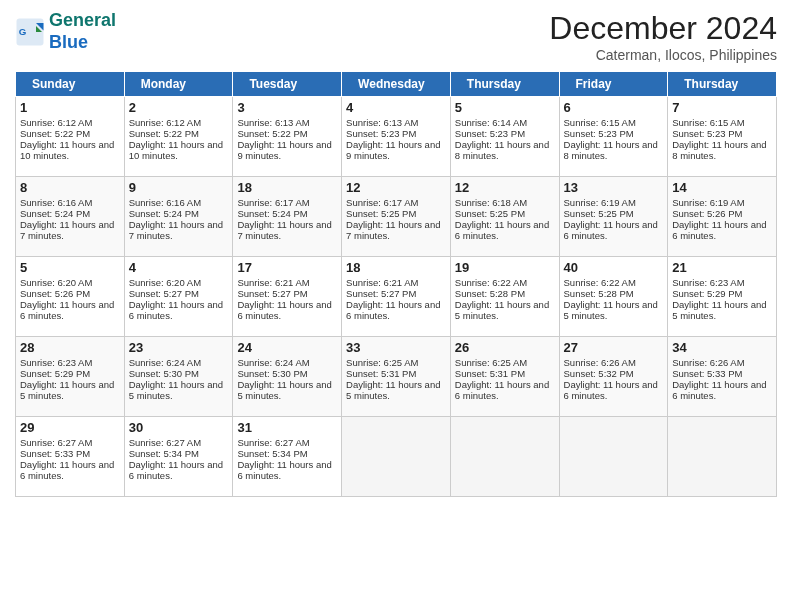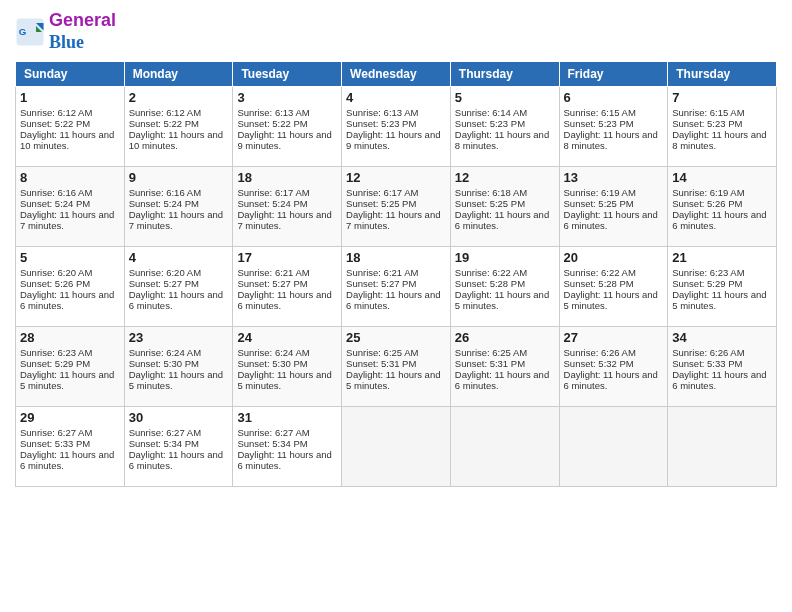--- a/index.html
+++ b/index.html
@@ -55,21 +55,21 @@
     table {
       width: 100%;
       border-collapse: collapse;
       table-layout: fixed;
     }
     th {
       background-color: #2a6db5;
       color: #fff;
       font-size: 12px;
       font-weight: bold;
-      padding: 5px 8px;
+      padding: 5px 16px;
       text-align: left;
       border: 1px solid #fff;
     }
     td {
       border: 1px solid #ccc;
       vertical-align: top;
       padding: 3px 4px;
       font-size: 9.5px;
       color: #333;
       height: 80px;
@@ -95,22 +95,26 @@
 <div class="page">
   <div class="header">
     <div class="logo">
       <svg class="logo-icon" viewBox="0 0 40 40">
         <rect x="2" y="2" width="36" height="36" rx="4" fill="#1a6bbf" opacity="0.15"></rect>
         <text x="5" y="24" font-size="13" font-weight="bold" fill="#1a6bbf">G</text>
         <polygon points="28,8 38,18 38,8" fill="#1a6bbf"></polygon>
         <polygon points="28,12 36,20 28,20" fill="#2a8a3e"></polygon>
       </svg>
       <div class="logo-text">
-        <span style="color:#a21caf;margin-top:19px;">General<br></span><span style="color:#1a6bbf;font-family:Liberation Serif, serif;">Blue</span>
+        <span style="color:#0f766e;margin-top:19px;">General<br></span><span style="color:#1a6bbf;">Blue</span>
       </div>
+    </div>
+    <div class="title-block">
+      <div class="month-title">December 2024</div>
+      <div class="location">Caterman, Ilocos, Philippines</div>
     </div>
   </div>
 
   <table>
     <thead>
       <tr id="header-row">
           <th>Sunday</th>
           <th>Monday</th>
           <th>Tuesday</th>
           <th>Wednesday</th>
@@ -233,21 +237,21 @@
           <span>Sunset: 5:27 PM</span><br>
           <span>Daylight: 11 hours and 6 minutes.</span>
         </td>
           <td>
           <span class="day-num">19</span>
           <span>Sunrise: 6:22 AM</span><br>
           <span>Sunset: 5:28 PM</span><br>
           <span>Daylight: 11 hours and 5 minutes.</span>
         </td>
           <td>
-          <span class="day-num">20</span>
+          <span class="day-num">40</span>
           <span>Sunrise: 6:22 AM</span><br>
           <span>Sunset: 5:28 PM</span><br>
           <span>Daylight: 11 hours and 5 minutes.</span>
         </td>
           <td>
           <span class="day-num">21</span>
           <span>Sunrise: 6:23 AM</span><br>
           <span>Sunset: 5:29 PM</span><br>
           <span>Daylight: 11 hours and 5 minutes.</span>
         </td>
@@ -265,21 +269,21 @@
           <span>Sunset: 5:30 PM</span><br>
           <span>Daylight: 11 hours and 5 minutes.</span>
         </td>
           <td>
           <span class="day-num">24</span>
           <span>Sunrise: 6:24 AM</span><br>
           <span>Sunset: 5:30 PM</span><br>
           <span>Daylight: 11 hours and 5 minutes.</span>
         </td>
           <td>
-          <span class="day-num">25</span>
+          <span class="day-num">33</span>
           <span>Sunrise: 6:25 AM</span><br>
           <span>Sunset: 5:31 PM</span><br>
           <span>Daylight: 11 hours and 5 minutes.</span>
         </td>
           <td>
           <span class="day-num">26</span>
           <span>Sunrise: 6:25 AM</span><br>
           <span>Sunset: 5:31 PM</span><br>
           <span>Daylight: 11 hours and 6 minutes.</span>
         </td>

